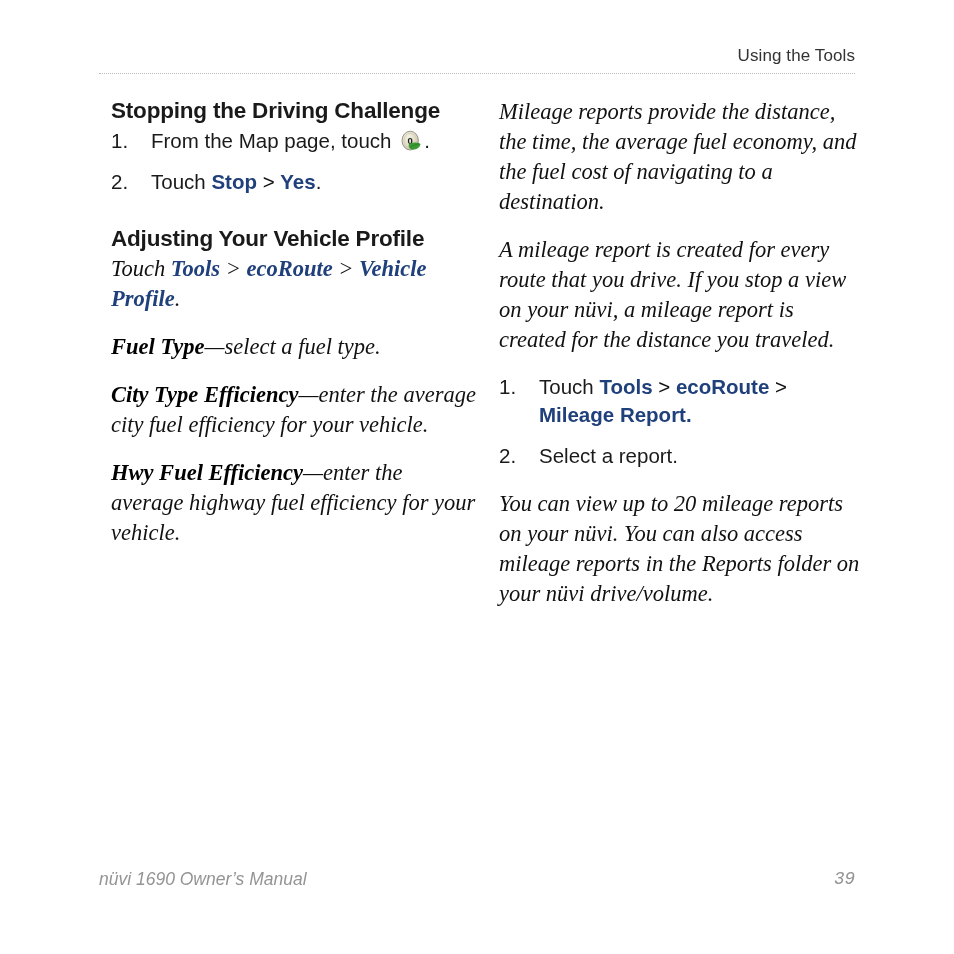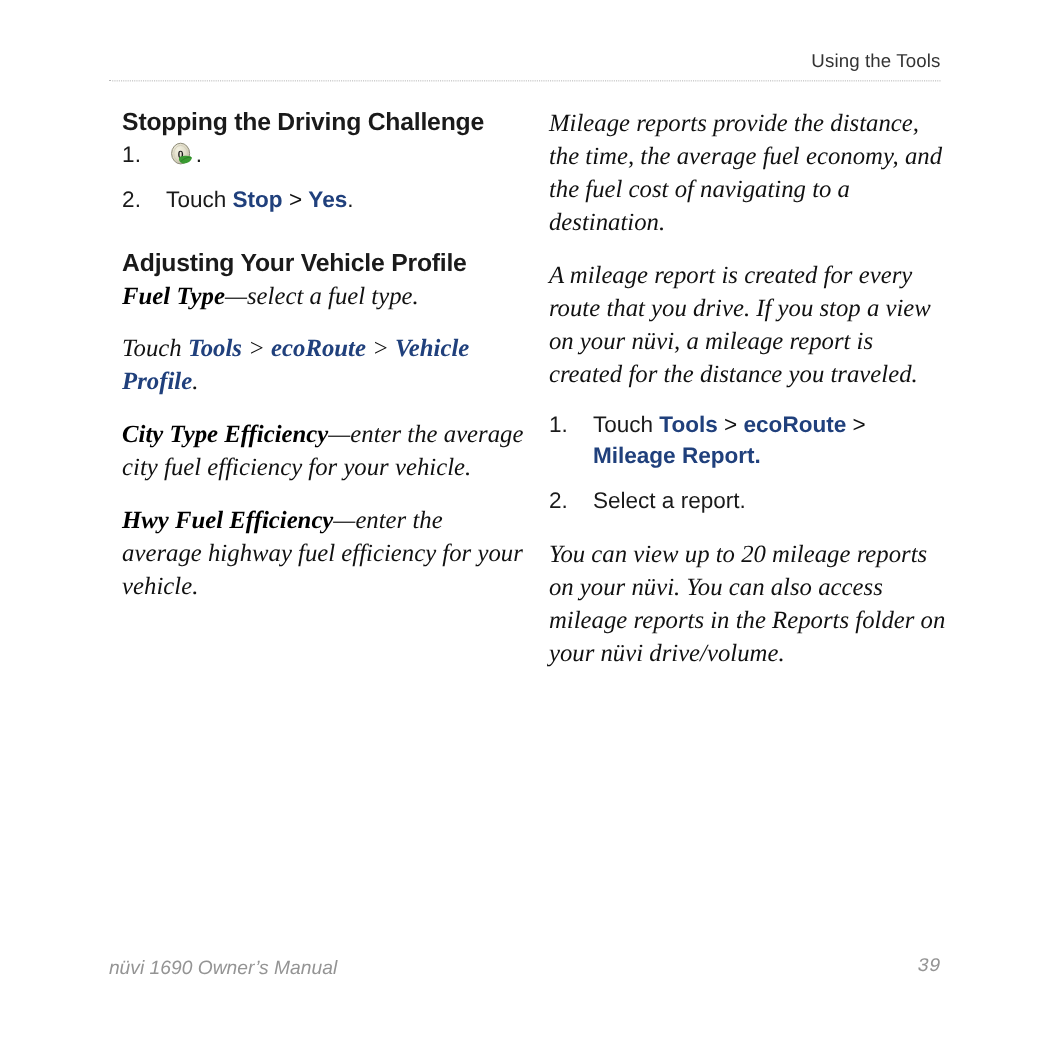--- a/index.html
+++ b/index.html
@@ -154,21 +154,21 @@
 
   <div class="running-head">Using the Tools</div>
   <div class="head-rule"></div>
 
   <div class="col col-left">
 
     <h2 class="sec">Stopping the Driving Challenge</h2>
 
     <ol class="steps">
       <li>
-        <span class="num">1.</span>
+        <span class="num">1.</span><span>From the Map page, touch</span>
         <span class="eco-icon">
           <svg width="25" height="25" viewBox="0 0 25 25" xmlns="http://www.w3.org/2000/svg">
             <defs>
               <radialGradient id="gaugeGrad" cx="38%" cy="32%" r="78%">
                 <stop offset="0%" stop-color="#f3f1e2"></stop>
                 <stop offset="60%" stop-color="#ddd9c4"></stop>
                 <stop offset="100%" stop-color="#b6b3a0"></stop>
               </radialGradient>
             </defs>
             <ellipse cx="12.2" cy="11.6" rx="8.2" ry="9.4" fill="url(#gaugeGrad)" stroke="#8e8b78" stroke-width="0.9"></ellipse>
@@ -179,23 +179,23 @@
           </svg>
         </span><span>.</span>
       </li>
       <li>
         <span class="num">2.</span><span>Touch </span><span class="ui-sans">Stop</span><span class="sep"> &gt; </span><span class="ui-sans">Yes</span><span>.</span>
       </li>
     </ol>
 
     <h2 class="sec spaced">Adjusting Your Vehicle Profile</h2>
 
+    <p class="body first"><span>Touch </span><span class="ui-serif">Tools</span><span class="sep"> &gt; </span><span class="ui-serif">ecoRoute</span><span class="sep"> &gt; </span><span class="ui-serif">Vehicle Profile</span><span>.</span></p>
+
     <p class="body"><span class="term">Fuel Type</span><span>—select a fuel type.</span></p>
-
-    <p class="body first"><span>Touch </span><span class="ui-serif">Tools</span><span class="sep"> &gt; </span><span class="ui-serif">ecoRoute</span><span class="sep"> &gt; </span><span class="ui-serif">Vehicle Profile</span><span>.</span></p>
 
     <p class="body"><span class="term">City Type Efficiency</span><span>—enter the average city fuel efficiency for your vehicle.</span></p>
 
     <p class="body"><span class="term">Hwy Fuel Efficiency</span><span>—enter the average highway fuel efficiency for your vehicle.</span></p>
 
 
   </div>
 
   <div class="col col-right">
 

